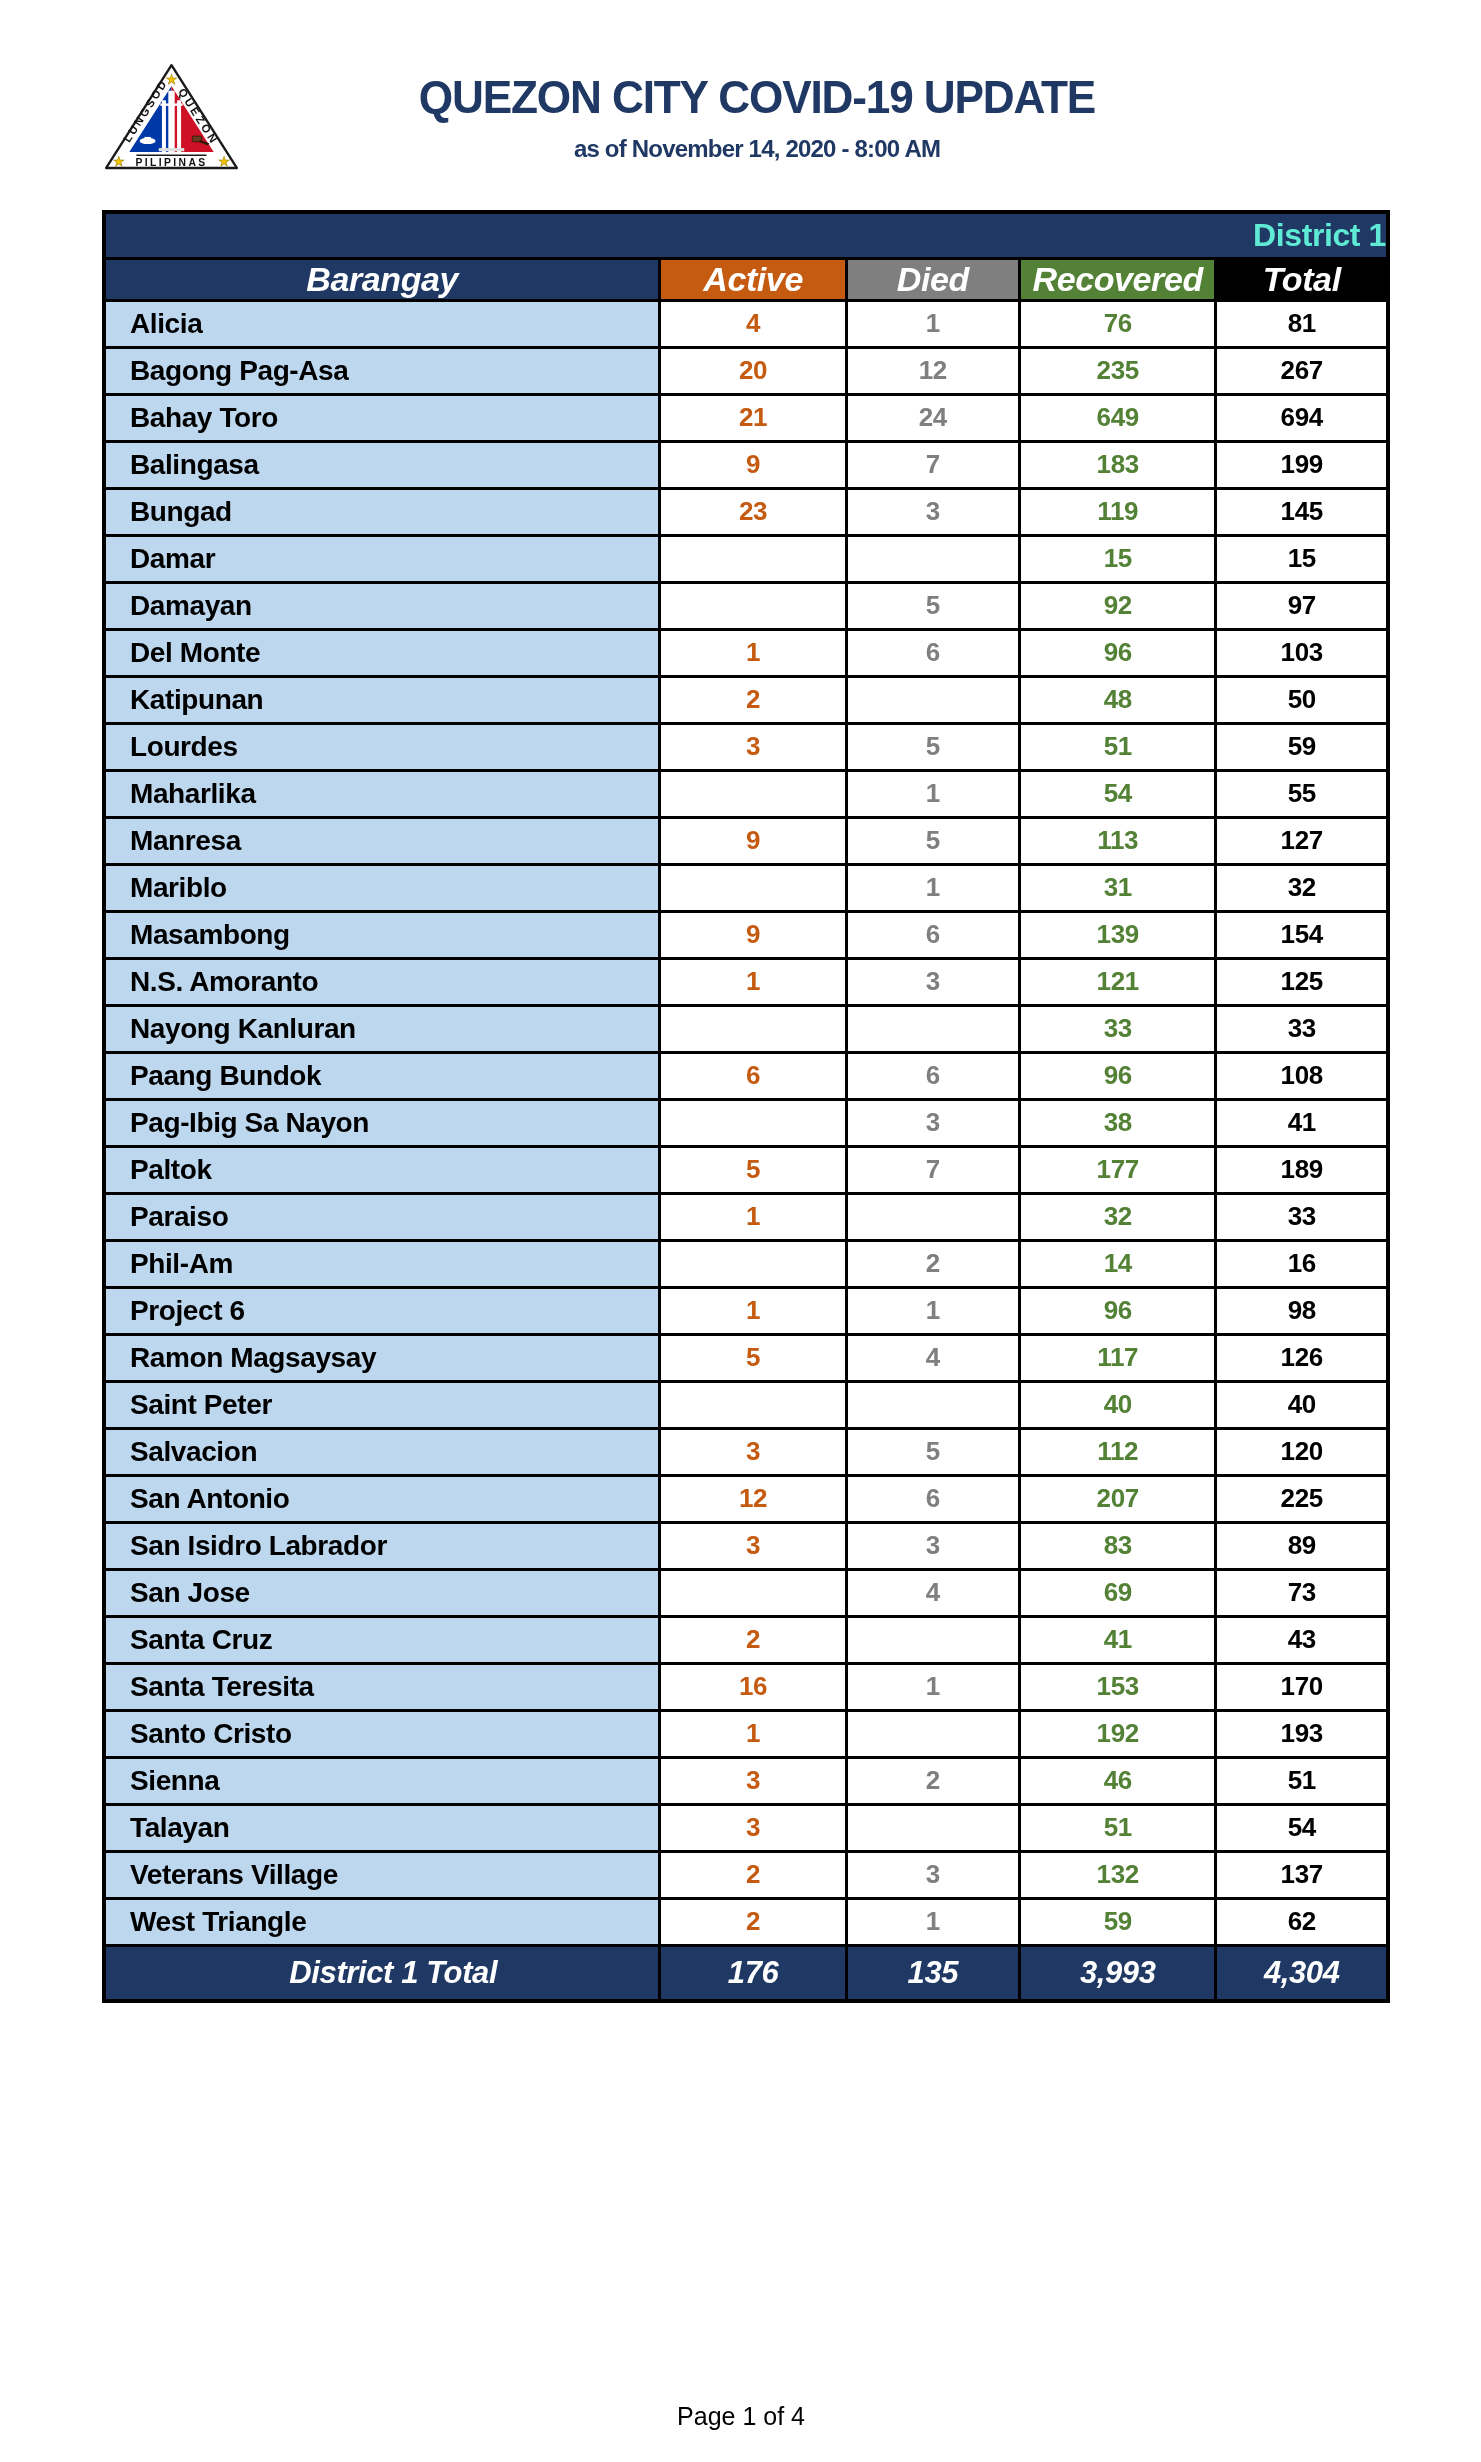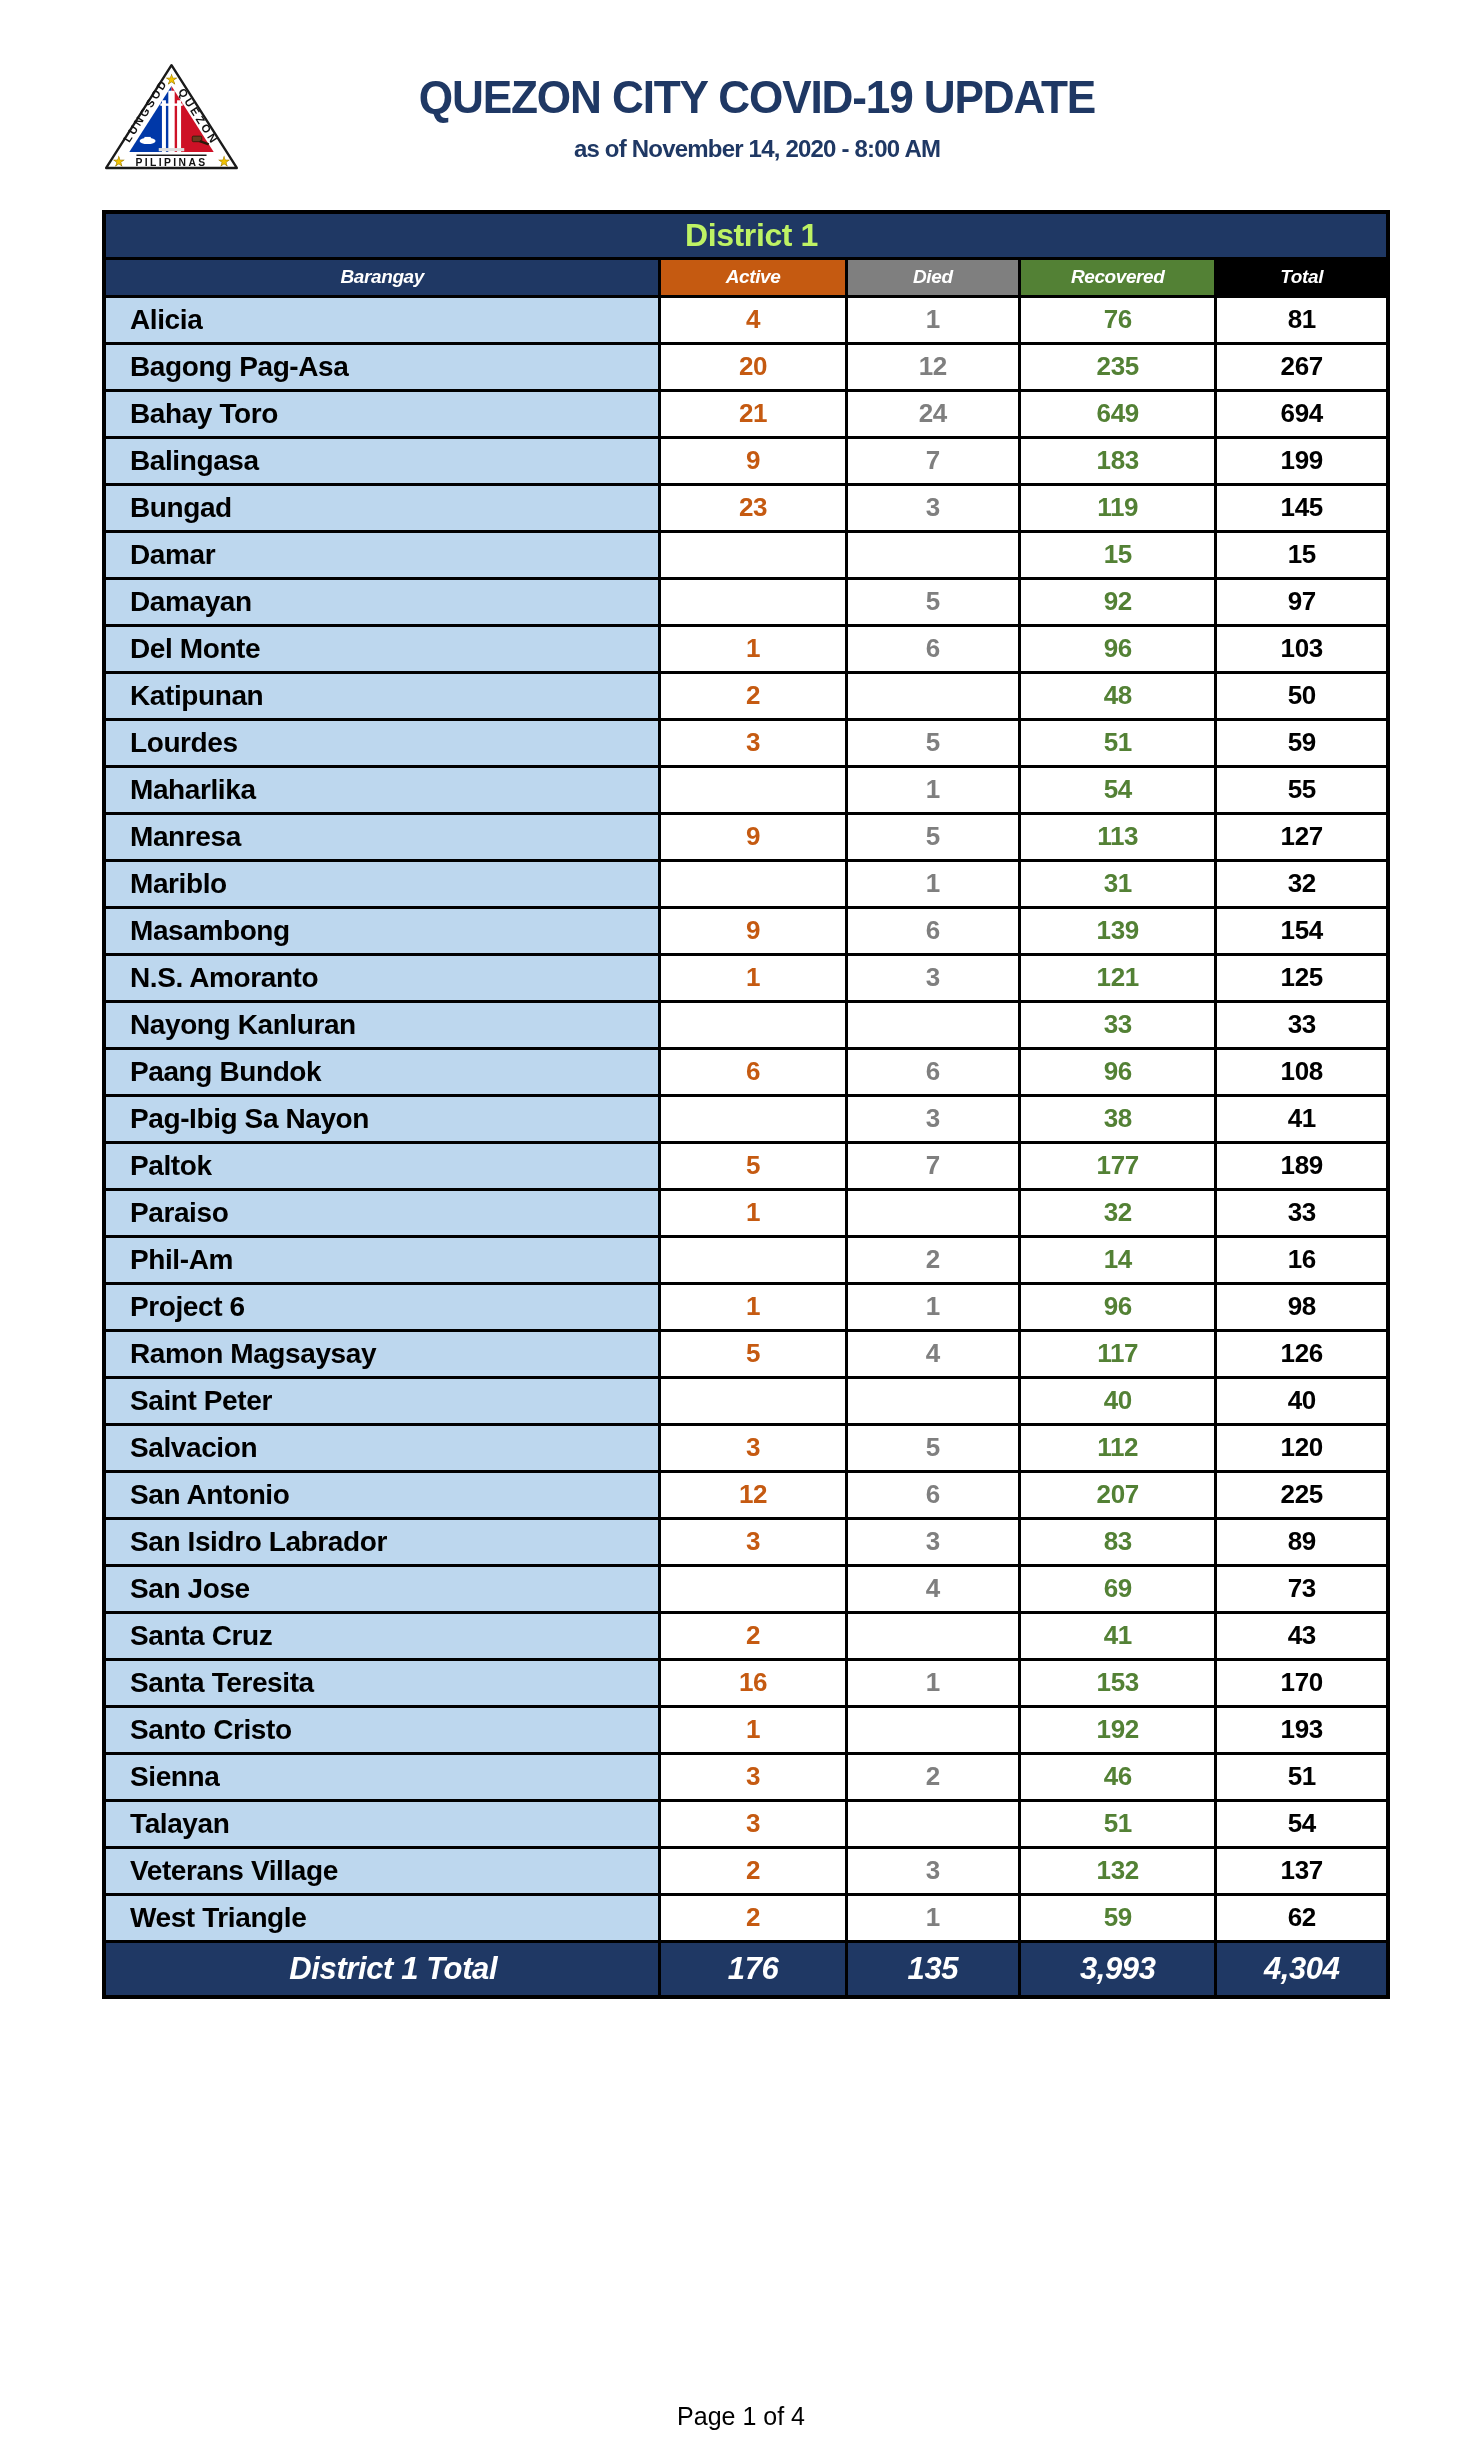--- a/index.html
+++ b/index.html
@@ -41,26 +41,26 @@
     border:4.8px solid var(--ink);
   }
   col.c-barangay{ width:43.3%; }
   col.c-active{ width:14.5%; }
   col.c-died{ width:13.5%; }
   col.c-recovered{ width:15.3%; }
   col.c-total{ width:13.4%; }
   th,td{ border:3.2px solid var(--ink); overflow:hidden; white-space:nowrap; }
 
   tr.district-bar th{
-    height:46px; background:var(--navy); color:#bef264;
-    font-size:32px; font-weight:700; text-align:center; padding-left:11px;
+    height:46px; background:var(--navy); color:#5eead4;
+    font-size:32px; font-weight:700; text-align:right; padding-left:11px;
     letter-spacing:-0.4px;
   }
   tr.col-headers th{
-    height:38px; color:#fff; font-size:19px; font-weight:700; font-style:italic;
+    height:38px; color:#fff; font-size:34px; font-weight:700; font-style:italic;
     text-align:center; letter-spacing:-0.4px;
   }
   th.h-barangay{ background:var(--navy); }
   th.h-active{ background:var(--orange); }
   th.h-died{ background:var(--gray); }
   th.h-recovered{ background:var(--green); }
   th.h-total{ background:#000; }
 
   tbody tr{ height:47px; }
   td.cell-barangay{

